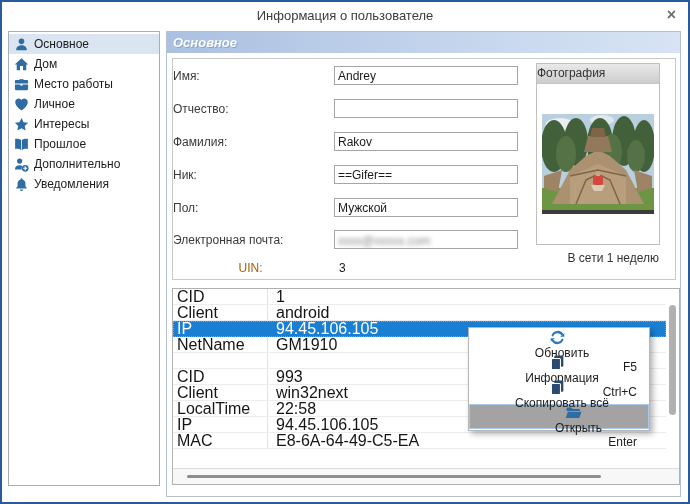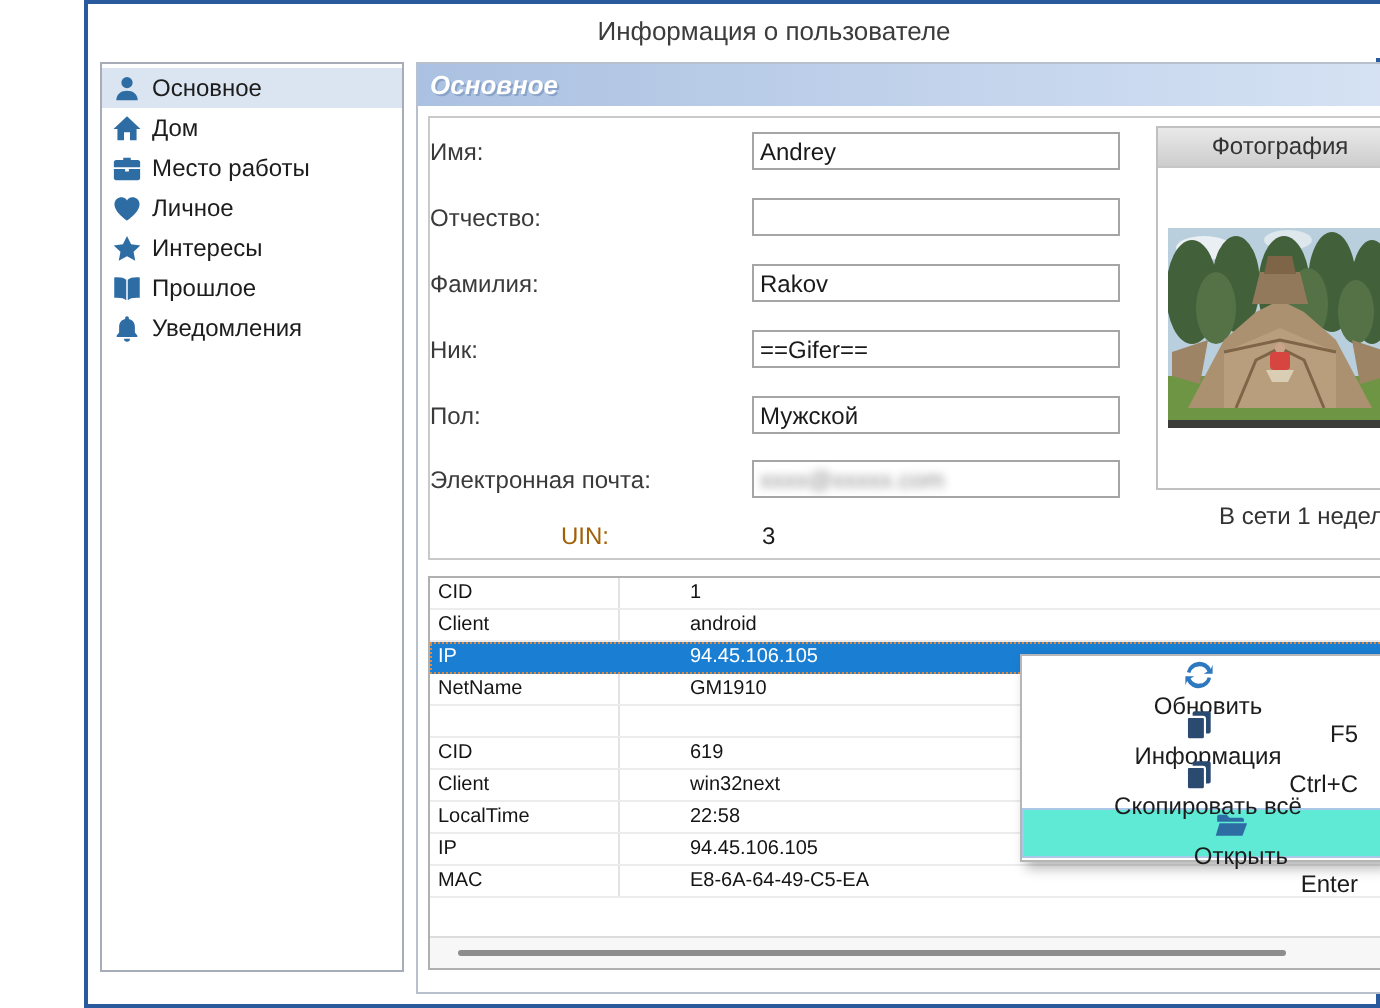--- a/index.html
+++ b/index.html
@@ -1,17 +1,17 @@
 <!DOCTYPE html>
 <html><head>
 <meta charset="utf-8">
 <style>
   html,body{margin:0;padding:0;width:690px;height:504px;overflow:hidden;
     font-family:"Liberation Sans",sans-serif;background:#fff;}
-  .window{position:absolute;inset:0;border:2px solid #2a5a9e;background:#fff;box-sizing:border-box;margin-left:42px;}
+  .window{position:absolute;inset:0;border:2px solid #2a5a9e;background:#fff;box-sizing:border-box;}
 
   
   .titlebar{position:absolute;left:0;top:0;width:686px;height:27px;background:#fff;}
   .title{width:100%;text-align:center;line-height:27px;font-size:13px;color:#3c3c3c;}
   .close-btn{position:absolute;right:12px;top:3px;font-size:16px;font-weight:bold;color:#707070;
     cursor:default;line-height:20px;}
 
   
   .sidebar{position:absolute;left:6px;top:29px;width:152px;height:455px;border:1px solid #a6adb9;
     background:#fff;box-sizing:border-box;padding-top:2px;}
@@ -37,46 +37,46 @@
   .fake-input{position:absolute;left:161px;width:184px;height:19px;border:1px solid #a5a5a5;
     box-sizing:border-box;overflow:hidden;line-height:17px;padding:0 3px;background:#fff;}
   .blur-text{filter:blur(2px);color:#8a8a8a;font-size:12px;}
   .uin-label{position:absolute;left:0;width:155px;text-align:center;font-size:12px;color:#a16207;}
   .uin-value{position:absolute;left:166px;font-size:12px;color:#1a1a1a;}
 
   
   .photo-box{position:absolute;left:369px;top:31px;width:124px;height:182px;border:1px solid #c0c0c0;
     background:#fff;box-sizing:border-box;}
   .photo-header{height:19px;background:linear-gradient(#e9e9e9,#cdcdcd);border-bottom:1px solid #c6c6c6;
-    text-align:center;font-size:12px;color:#333;line-height:19px;}
+    font-size:12px;color:#333;line-height:19px;}
   .photo-wrap{display:flex;justify-content:center;align-items:center;height:160px;}
   .online{position:absolute;right:21px;top:219px;font-size:12px;color:#333;padding-left:24px;}
 
   
   .dtable{position:absolute;left:5px;top:256px;width:508px;height:197px;border:1px solid #b0b0b0;
     background:#fff;box-sizing:border-box;}
   .trows{position:absolute;left:0;top:0;right:13px;}
-  .trow{height:16px;display:flex;border-bottom:1px solid #ececec;box-sizing:border-box;font-size:10px;color:#151515;gap:27px;}
+  .trow{height:16px;display:flex;border-bottom:1px solid #ececec;box-sizing:border-box;font-size:16px;color:#151515;}
   .tkey{width:95px;border-right:1px solid #e2e2e2;padding-left:4px;line-height:15px;overflow:hidden;box-sizing:border-box;}
   .tval{flex:1;padding-left:8px;line-height:15px;overflow:hidden;}
   .trow.selected{background:#1a7fd3;color:#fff;border-bottom:1px solid #1a7fd3;
     outline:1px dotted #e08a3c;outline-offset:-1px;}
   .trow.selected .tkey{border-right-color:#1a7fd3;}
   .vscroll{position:absolute;right:3px;top:16px;width:7px;height:110px;background:#b1b1b1;border-radius:4px;}
   .hstrip{position:absolute;left:0;right:0;bottom:0;height:15px;background:#f7f7f7;border-top:1px solid #dcdcdc;}
   .hthumb{position:absolute;left:14px;top:6px;width:414px;height:3px;background:#8d8d8d;border-radius:2px;}
 
   
   .menu{position:absolute;left:466px;top:325px;width:182px;background:#fff;border:1px solid #b6b6b6;
     box-shadow:3px 3px 6px rgba(0,0,0,.3);z-index:10;box-sizing:border-box;padding:1px 0;}
   .mitem{height:25px;display:flex;align-items:center;padding:0 12px 0 8px;font-size:12px;color:#1c1c1c;box-sizing:border-box;flex-direction:column;}
   .mitem svg{width:17px;height:17px;flex:0 0 17px;}
   .mlabel{margin-left:10px;}
   .mshortcut{margin-left:auto;color:#1c1c1c;}
-  .mitem.highlight{background:#5eead4;box-shadow:inset 0 0 0 1px #aac7e7;padding-left:41px;}
+  .mitem.highlight{background:#a3a3a3;box-shadow:inset 0 0 0 1px #aac7e7;padding-left:41px;}
 </style>
 </head>
 <body>
 
 <div class="window">
 
   <div class="titlebar">
     <div class="title">Информация о пользователе</div>
     <div class="close-btn">×</div>
   </div>
@@ -111,20 +111,29 @@
       <svg viewBox="0 0 16 16">
           <path d="M8 1l2.2 4.5 4.9.6-3.6 3.4.9 4.8L8 11.9l-4.4 2.4.9-4.8L.9 6.1l4.9-.6z"></path>
         </svg>
       <span>Интересы</span>
     </div>
     <div class="side-item">
       <svg viewBox="0 0 16 16">
           <path d="M7.6 3.1C6.4 2 4.5 1.6 1.2 1.8v10.9c3.3-.2 5.2.2 6.4 1.3zM8.4 3.1c1.2-1.1 3.1-1.5 6.4-1.3v10.9c-3.3-.2-5.2.2-6.4 1.3z"></path>
         </svg>
       <span>Прошлое</span>
+    </div>
+    <div class="side-item">
+      <svg viewBox="0 0 16 16">
+          <circle cx="6" cy="4.3" r="2.8"></circle>
+          <path d="M1 13.3c0-3 2.2-4.5 5-4.5 1.1 0 2.1.2 2.9.7a4.6 4.6 0 0 0-.6 3.8z"></path>
+          <circle cx="12" cy="12" r="3.6"></circle>
+          <path d="M11.4 9.9h1.2v1.5h1.5v1.2h-1.5v1.5h-1.2v-1.5H9.9v-1.2h1.5z" fill="#fff"></path>
+        </svg>
+      <span>Дополнительно</span>
     </div>
     <div class="side-item">
       <svg viewBox="0 0 16 16">
           <path d="M8 1.2c.6 0 1 .4 1 1v.5c2 .5 3.2 2.1 3.2 4.1v3.1l1.3 1.5v.8H2.5v-.8l1.3-1.5V6.8c0-2 1.2-3.6 3.2-4.1v-.5c0-.6.4-1 1-1z"></path>
           <path d="M6.4 13.2a1.6 1.6 0 0 0 3.2 0z"></path>
         </svg>
       <span>Уведомления</span>
     </div>
   </div>
 
@@ -218,21 +227,21 @@
         <div class="trow">
           <div class="tkey">NetName</div>
           <div class="tval">GM1910</div>
         </div>
         <div class="trow">
           <div class="tkey"></div>
           <div class="tval"></div>
         </div>
         <div class="trow">
           <div class="tkey">CID</div>
-          <div class="tval">619</div>
+          <div class="tval">993</div>
         </div>
         <div class="trow">
           <div class="tkey">Client</div>
           <div class="tval">win32next</div>
         </div>
         <div class="trow">
           <div class="tkey">LocalTime</div>
           <div class="tval">22:58</div>
         </div>
         <div class="trow">

